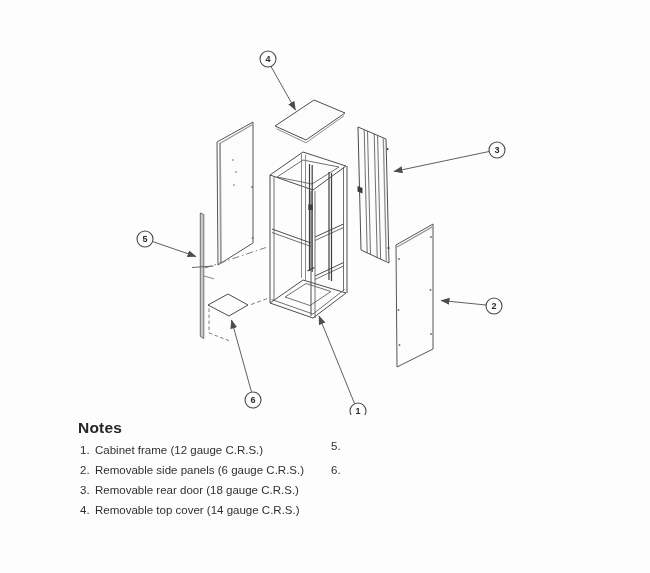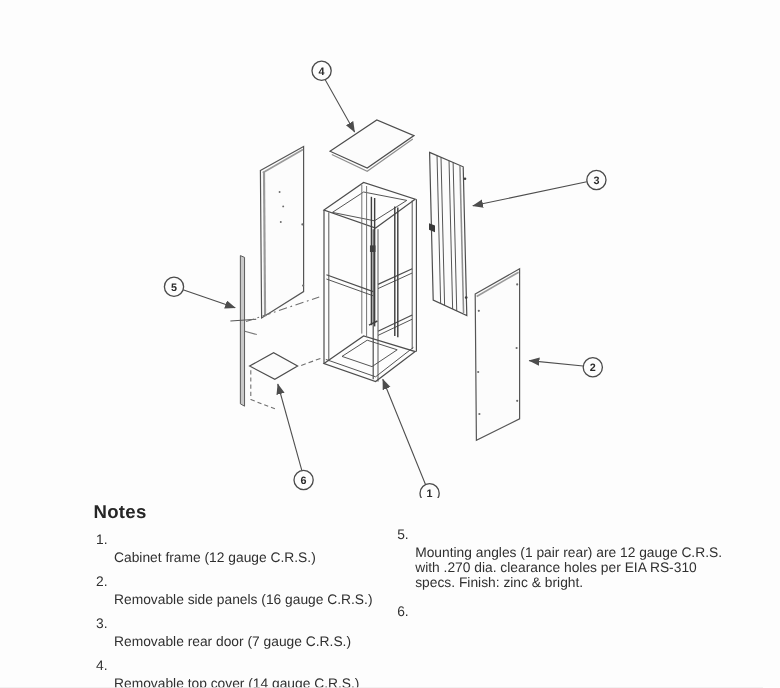--- a/index.html
+++ b/index.html
@@ -18,21 +18,21 @@
   .notes-heading{
     position:absolute;left:78px;top:419px;margin:0;
     font-size:15.5px;font-weight:bold;color:#262626;letter-spacing:.2px;
   }
   .notes-col{position:absolute;display:flex;flex-direction:column;}
   .notes-col.left{left:80px;top:444px;width:245px;}
   .notes-col.right{left:331px;top:440px;width:296px;}
   .note-item{display:flex;margin-bottom:7.5px;font-size:11.5px;line-height:12.5px;}
   .notes-col.right .note-item{margin-bottom:11px;}
   .note-num{flex:0 0 15px;}
-  .note-text{flex:1;max-width:266px;margin-top:15px;}
+  .note-text{flex:1;max-width:266px;}
 </style>
 </head>
 <body>
 
 <div class="page">
 
   <svg class="diagram-svg" width="650" height="415" viewBox="0 0 650 415">
     <defs>
       <marker id="arrowhead" markerWidth="10" markerHeight="8" refX="8.5" refY="3.5" orient="auto" markerUnits="userSpaceOnUse">
         <path d="M0,0 L9,3.5 L0,7 Z" fill="#4d4d4d"></path>
@@ -169,36 +169,35 @@
   <div class="notes">
     <h3 class="notes-heading">Notes</h3>
 
     <div class="notes-col left">
       <div class="note-item">
         <span class="note-num">1.</span>
         <span class="note-text">Cabinet frame (12 gauge C.R.S.)</span>
       </div>
       <div class="note-item">
         <span class="note-num">2.</span>
-        <span class="note-text">Removable side panels (16 gauge C.R.S.)</span>
+        <span class="note-text">Removable side panels (6 gauge C.R.S.)</span>
       </div>
       <div class="note-item">
         <span class="note-num">3.</span>
-        <span class="note-text">Removable rear door (7 gauge C.R.S.)</span>
+        <span class="note-text">Removable rear door (18 gauge C.R.S.)</span>
       </div>
       <div class="note-item">
         <span class="note-num">4.</span>
         <span class="note-text">Removable top cover (14 gauge C.R.S.)</span>
       </div>
     </div>
 
     <div class="notes-col right">
       <div class="note-item">
         <span class="note-num">5.</span>
-        <span class="note-text">Mounting angles (1 pair rear) are 12 gauge C.R.S. with .270 dia. clearance holes per EIA RS-310 specs. Finish: zinc &amp; bright.</span>
       </div>
       <div class="note-item">
         <span class="note-num">6.</span>
       </div>
     </div>
   </div>
 
 </div>
 
 </body></html>

